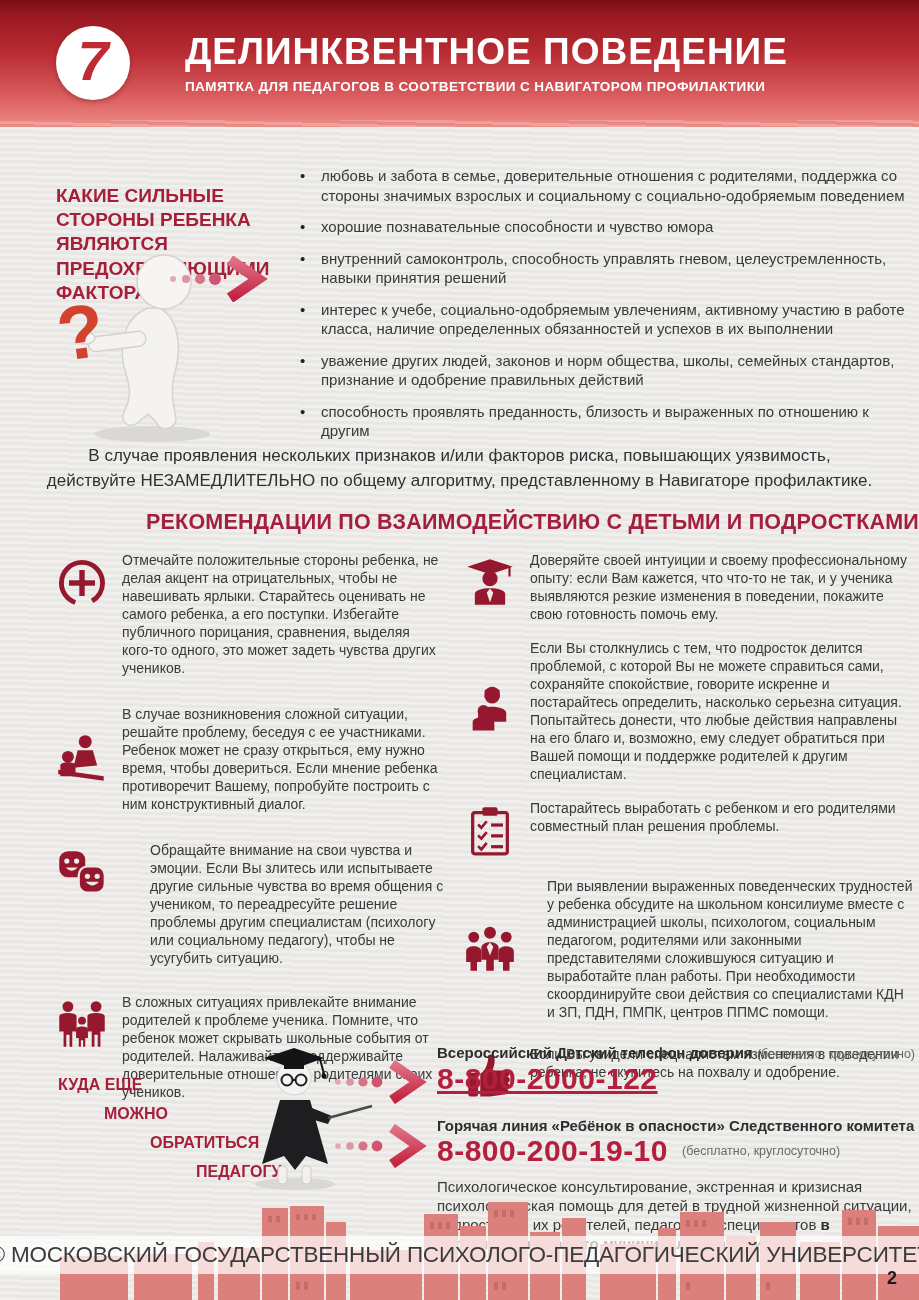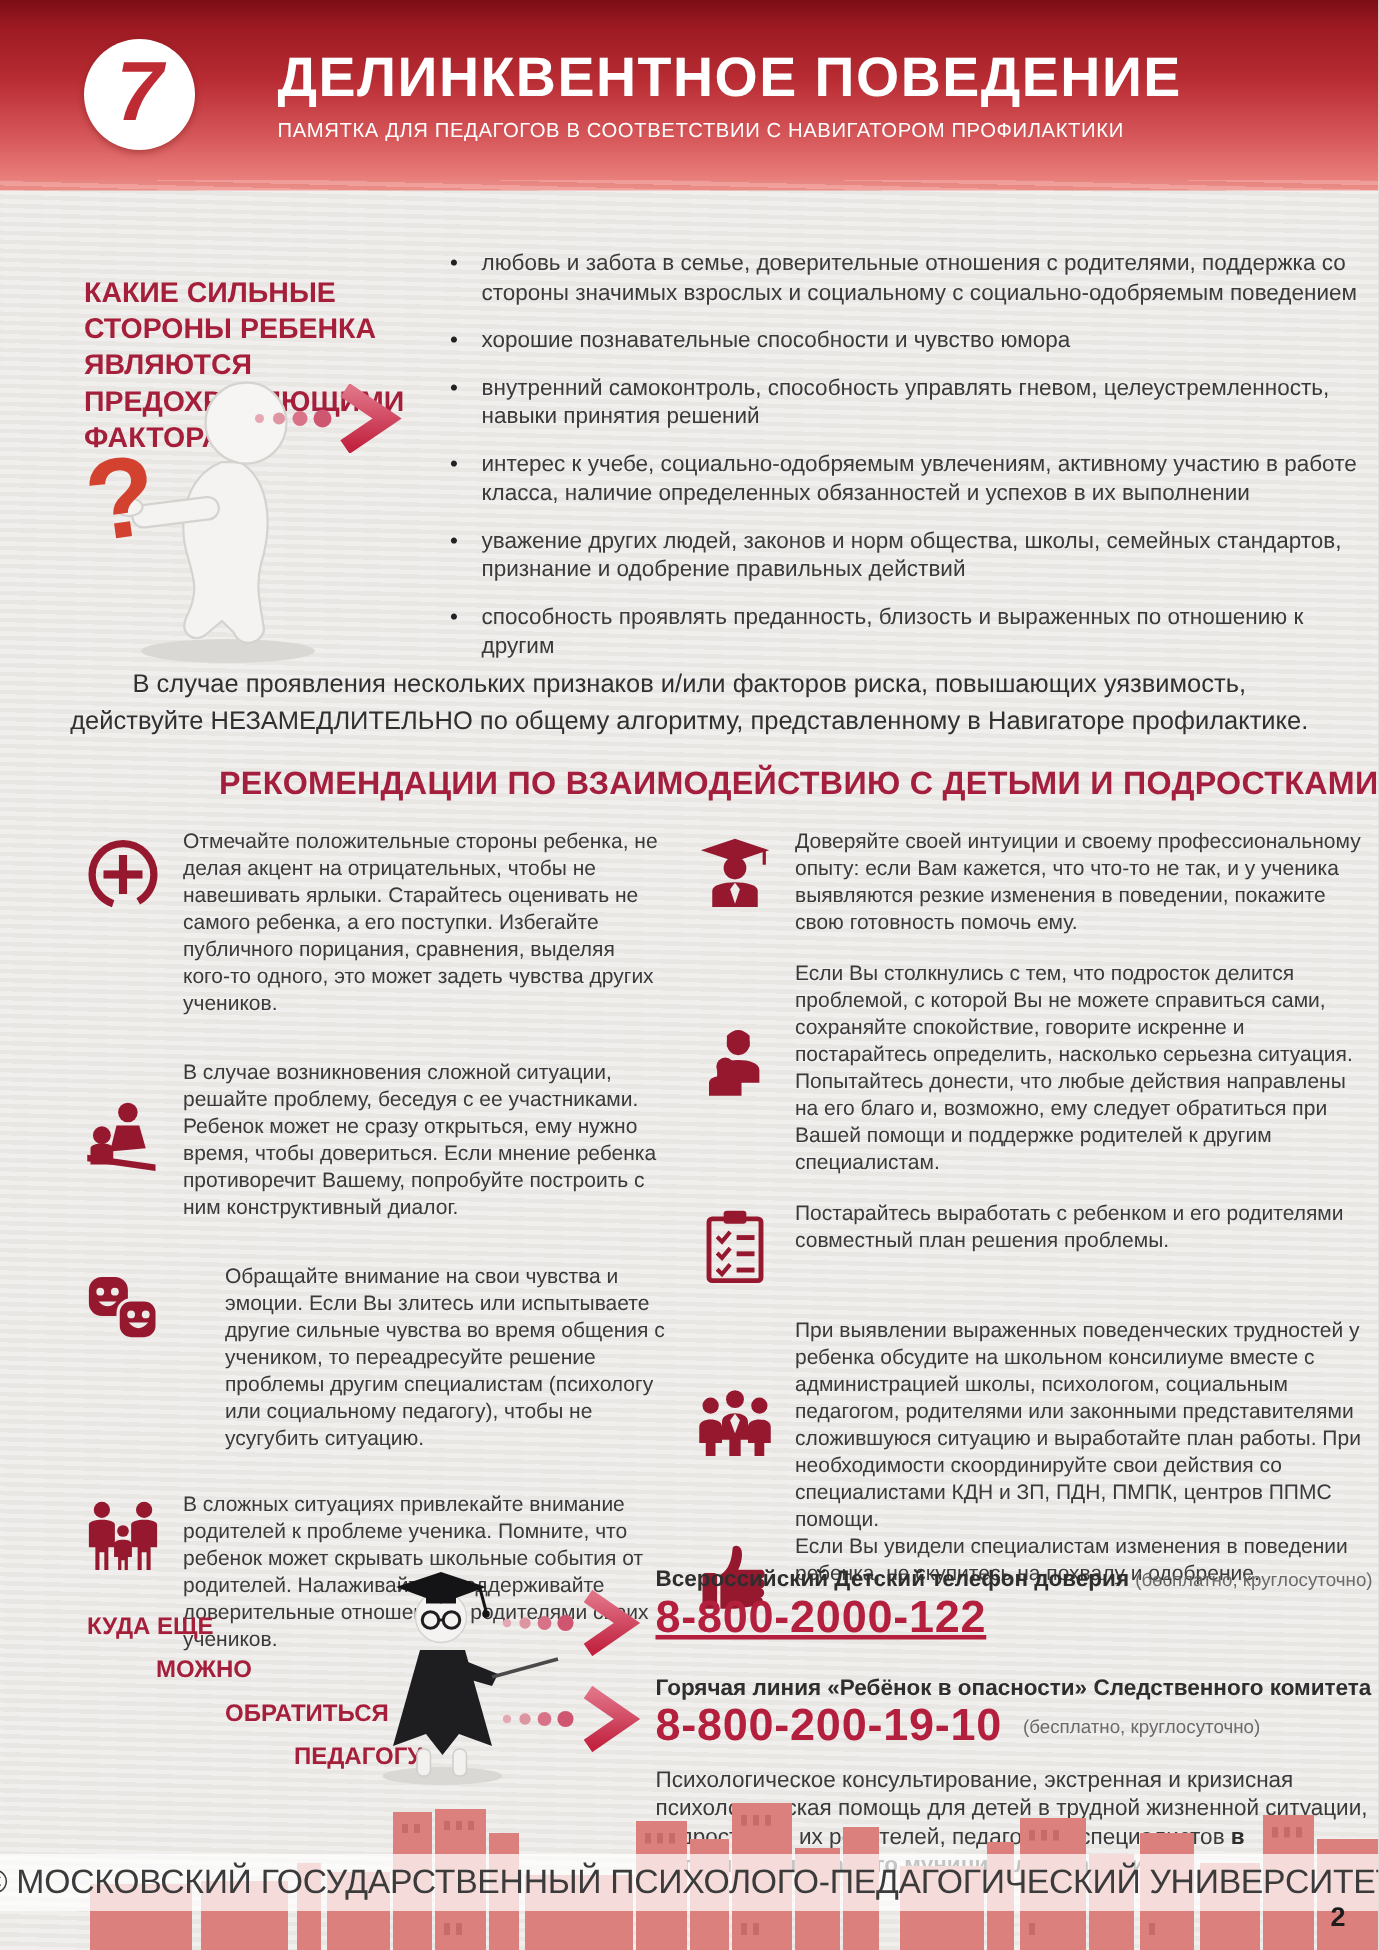--- a/index.html
+++ b/index.html
@@ -9,21 +9,21 @@
         background:repeating-linear-gradient(1.5deg, rgba(255,255,255,.4) 0 3px, rgba(185,183,178,.14) 3px 6px);
         opacity:.55;pointer-events:none;}
   
   .header{position:absolute;left:0;top:0;width:100%;height:127px;
         background:linear-gradient(180deg,#7c0e16 0%,#9c1a22 14%,#b92c33 42%,#d85a5c 74%,#ef8a84 100%);}
   .badge{position:absolute;left:56px;top:26px;width:74px;height:74px;border-radius:50%;
         background:#fff;display:flex;align-items:center;justify-content:center;box-shadow:0 2px 5px rgba(90,0,0,.35);}
   .badge span{font-size:56px;font-weight:bold;font-style:italic;color:#bf2b33;transform:translateY(-3px);}
   .h-titles{position:absolute;left:185px;top:33px;width:560px;text-align:center;color:#fff;}
   .h-titles h1{margin:0;font-size:37px;line-height:1;font-weight:bold;letter-spacing:1px;white-space:nowrap;}
-  .h-sub{margin-top:9px;font-size:13.5px;font-weight:normal;letter-spacing:.4px;white-space:nowrap;}
+  .h-sub{margin-top:9px;font-size:13.5px;font-weight:bold;letter-spacing:.4px;white-space:nowrap;}
   
   .q-heading{position:absolute;left:56px;top:168px;width:250px;font-size:19px;line-height:1.28;
         font-weight:bold;color:#a51f3a;}
   .q-figure{position:absolute;left:52px;top:246px;}
   .q-arrow{position:absolute;left:166px;top:256px;}
   .bullets{position:absolute;left:297px;top:166px;width:618px;margin:0;padding:0;list-style:none;}
   .bullets li{position:relative;padding-left:24px;margin-bottom:12px;font-size:15px;line-height:1.3;color:#3a3a3a;}
   .bullets li .b-dot{position:absolute;left:3px;top:0;font-size:15px;color:#222;}
   
   .notice{position:absolute;left:0;top:444px;width:100%;text-align:center;font-size:17px;line-height:1.45;
@@ -33,21 +33,21 @@
   
   .cols{position:absolute;left:42px;top:551px;width:872px;display:flex;}
   .col{display:flex;flex-direction:column;}
   .col-left{width:408px;}
   .col-right{width:464px;}
   .rec-item{display:flex;}
   .rec-icon{flex:0 0 80px;display:flex;justify-content:center;align-items:flex-start;padding-top:6px;}
   .rec-text{margin:0;font-size:14px;line-height:18px;color:#3a3a3a;}
   .col-left .rec-text{width:322px;}
   .col-right .rec-text{width:384px;}
-  .mb28{margin-bottom:28px;} .mb26{margin-bottom:26px;gap:28px;} .mb24{}
+  .mb28{margin-bottom:28px;} .mb26{margin-bottom:26px;gap:28px;} .mb24{margin-bottom:24px;gap:17px;}
   .mb20{margin-bottom:20px;} .mb16{margin-bottom:16px;}
   .icon-mid{align-items:center;padding-top:0;}
   
   .where{position:absolute;left:58px;top:1070px;font-size:16px;font-weight:bold;color:#a51f3a;line-height:29px;}
   .where div{white-space:nowrap;}
   .where .l2{margin-left:46px;} .where .l3{margin-left:92px;} .where .l4{margin-left:138px;}
   .teacher{position:absolute;left:240px;top:1042px;}
   .c-arrow1{position:absolute;left:332px;top:1060px;}
   .c-arrow2{position:absolute;left:332px;top:1124px;}
   .ph-label{position:absolute;left:437px;font-size:15px;font-weight:bold;color:#2e2e2e;white-space:nowrap;}

